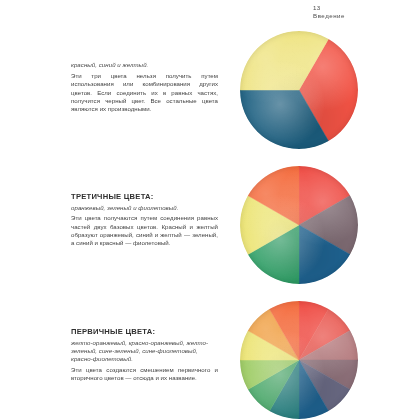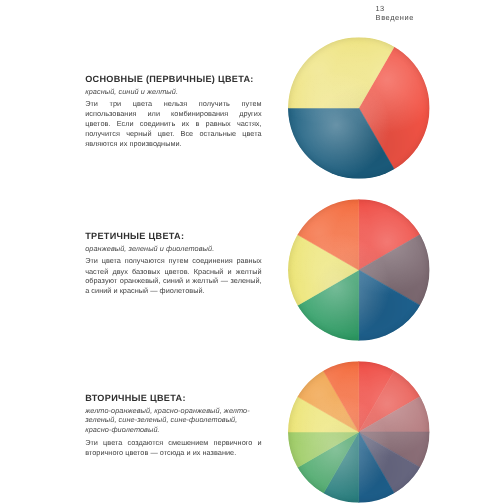--- a/index.html
+++ b/index.html
@@ -108,33 +108,32 @@
 </style>
 </head>
 <body>
 
 <div class="running-head">
   <div class="folio">13</div>
   <div class="head-title">Введение</div>
 </div>
 
 <div class="block block-1">
-  <h2>ОСНОВНЫЕ (ПЕРВИЧНЫЕ) ЦВЕТА:</h2>
   <p class="subtitle">красный, синий и желтый.</p>
   <p class="body">Эти три цвета нельзя получить путем использования или комбинирования других цветов. Если соединить их в равных частях, получится черный цвет. Все остальные цвета являются их производными.</p>
 </div>
 
 <div class="block block-2">
   <h2>ТРЕТИЧНЫЕ ЦВЕТА:</h2>
   <p class="subtitle">оранжевый, зеленый и фиолетовый.</p>
   <p class="body">Эти цвета получаются путем соединения равных частей двух базовых цветов. Красный и желтый образуют оранжевый, синий и желтый — зеленый, а синий и красный — фиолетовый.</p>
 </div>
 
 <div class="block block-3">
-  <h2>ВТОРИЧНЫЕ ЦВЕТА:</h2>
+  <h2>ПЕРВИЧНЫЕ ЦВЕТА:</h2>
   <p class="subtitle">желто-оранжевый, красно-оранжевый, желто-зеленый, сине-зеленый, сине-фиолетовый, красно-фиолетовый.</p>
   <p class="body">Эти цвета создаются смешением первичного и вторичного цветов — отсюда и их название.</p>
 </div>
 
 <div class="wheel wheel-primary">
   <svg viewBox="0 0 100 100">
       <path d="M 50 50 L 75 6.698729810778069 A 50 50 0 0 1 75 93.30127018922192 Z" fill="#f25345" stroke="#f25345" stroke-width="0.4"></path>
       <path d="M 50 50 L 75 93.30127018922192 A 50 50 0 0 1 0 50.00000000000001 Z" fill="#1c5f80" stroke="#1c5f80" stroke-width="0.4"></path>
       <path d="M 50 50 L 0 50.00000000000001 A 50 50 0 0 1 75 6.698729810778069 Z" fill="#efe482" stroke="#efe482" stroke-width="0.4"></path>
     </svg>

